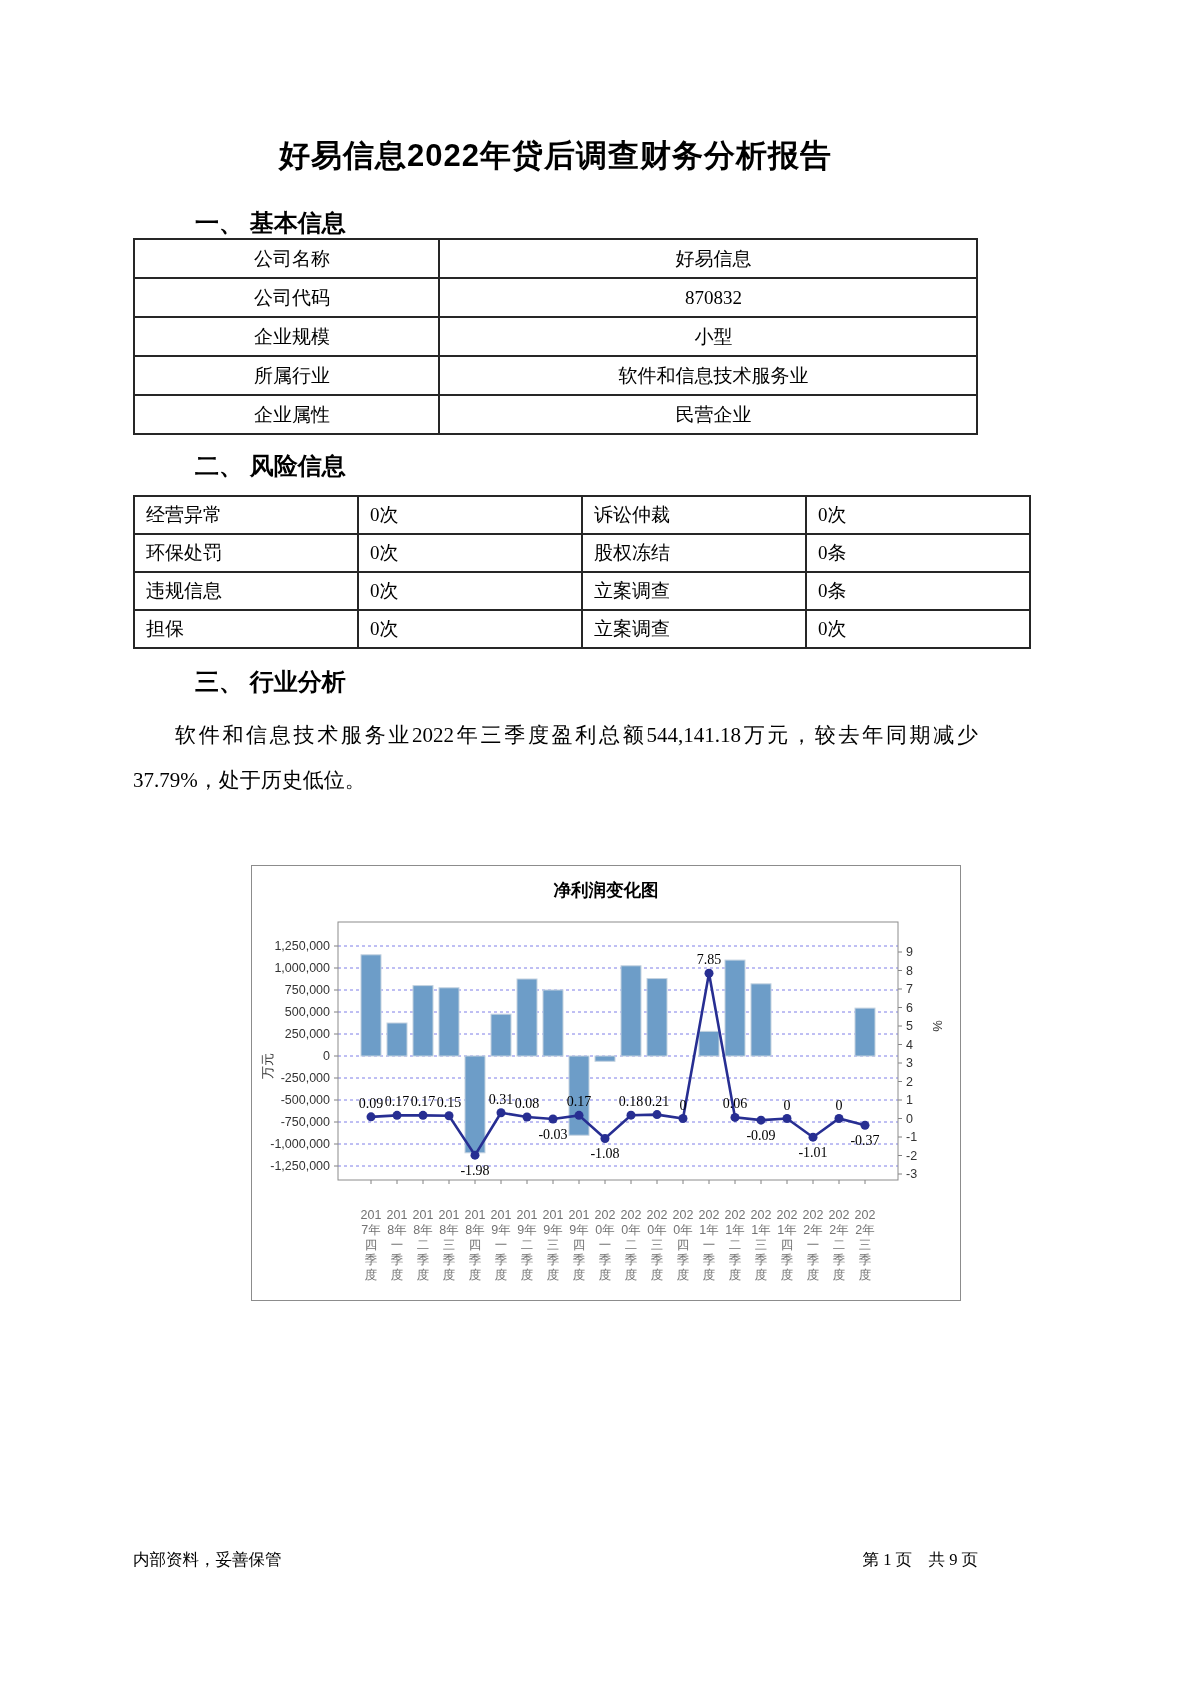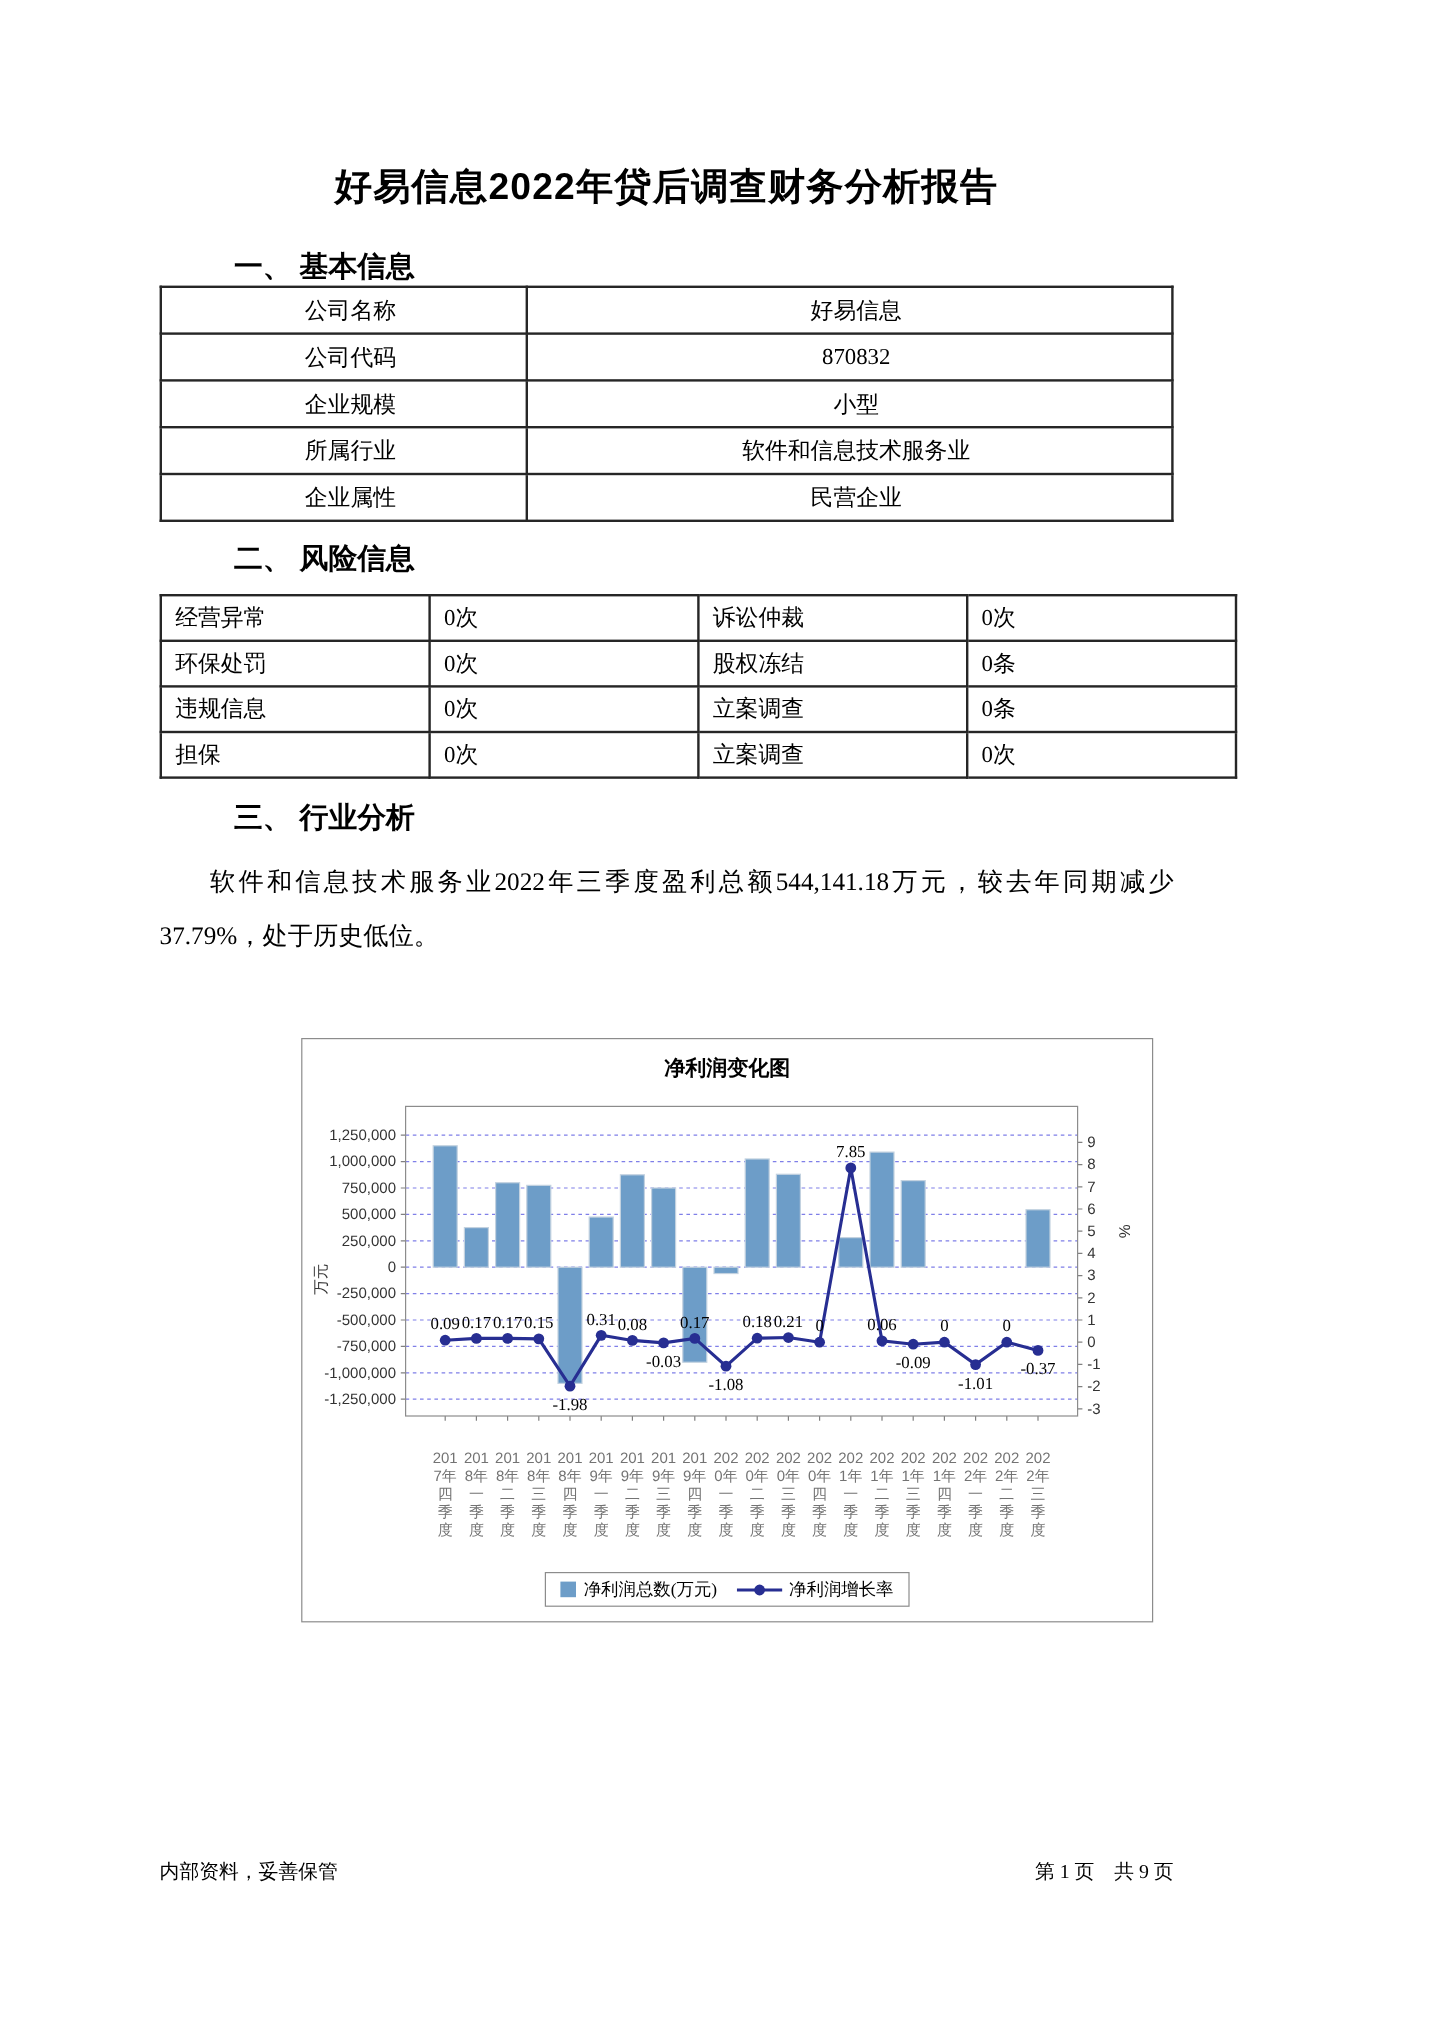--- a/index.html
+++ b/index.html
@@ -385,33 +385,20 @@
             <div>度</div>
           </div>
           <div class="xcol" style="left: 600px;">
             <div>202</div>
             <div>2年</div>
             <div>三</div>
             <div>季</div>
             <div>度</div>
           </div>
         </div>
-      <div class="legend">
-        <span class="legend-item">
-          <span class="legend-swatch" id="legend-swatch" style="background: rgb(109, 157, 200);"></span>
-          <span>净利润总数(万元)</span>
-        </span>
-        <span class="legend-item">
-          <svg width="38" height="12" id="legend-line">
-              <line x1="0" y1="6" x2="38" y2="6" stroke="#272e92" stroke-width="2.6"></line>
-              <circle cx="19" cy="6" r="4.5" fill="#272e92"></circle>
-            </svg>
-          <span>净利润增长率</span>
-        </span>
-      </div>
     </div>
 
   </div>
 
   <div class="footer">
     <span>内部资料，妥善保管</span>
     <span>第 1 页　共 9 页</span>
   </div>
 </div>
 

